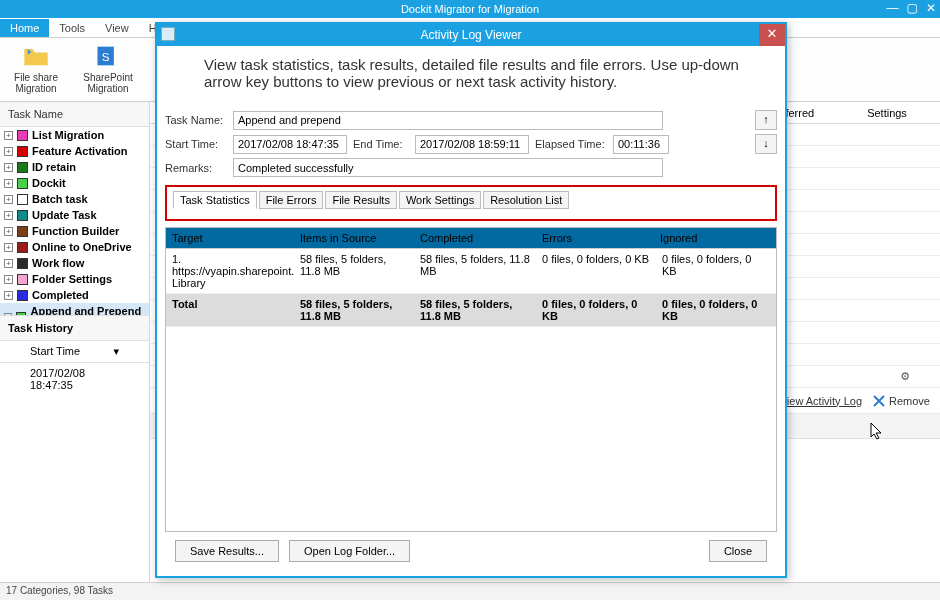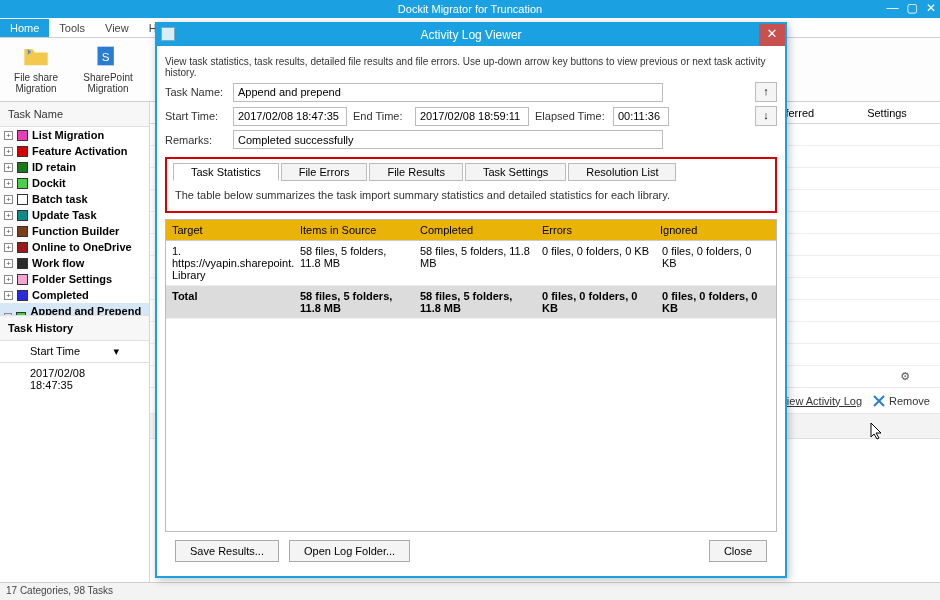--- a/index.html
+++ b/index.html
@@ -46,34 +46,34 @@
 .grid-lines .row { height:22px; border-bottom:1px solid #eee; }
 
 .statusbar { height: 34px; background: #f3f3f3; border-top: 1px solid #d0d0d0; padding: 2px 6px; font-size: 10px; color: #444; }
 
 
 .dialog { position: absolute; left: 155px; top: 22px; width: 632px; height: 556px; border: 2px solid #1ba1e2; background: #fff; box-shadow: 2px 2px 8px rgba(0,0,0,0.25); display: flex; flex-direction: column; }
 .dialog-titlebar { height: 22px; background: #1ba1e2; color: #fff; display: flex; align-items: center; justify-content: center; position: relative; font-size: 12px; }
 .dialog-titlebar .dicon { position: absolute; left: 4px; top: 3px; width: 14px; height: 14px; background: #d8edf8; border:1px solid #7ab; }
 .dialog-titlebar .dclose { position: absolute; right: 0; top: 0; width: 26px; height: 22px; background: #c8504f; color: #fff; text-align: center; line-height: 20px; cursor: pointer; font-size: 13px; }
 .dialog-body { flex: 1; padding: 6px 8px 4px 8px; display: flex; flex-direction: column; overflow: hidden; }
-.hint { color: #333; font-size: 10px; padding: 4px 0 4px 0; }
+.hint { color: #333; font-size: 15px; padding: 4px 0 20px 0; margin-left: 39px; }
 .form-row { display: flex; align-items: center; gap: 6px; margin-bottom: 4px; }
 .form-row label { width: 62px; color: #333; }
 .form-row input { border: 1px solid #bbb; padding: 2px 4px; font-size: 11px; height: 19px; background: #fff; }
 .arrow-btn { width: 22px; height: 20px; border: 1px solid #bbb; background: #f4f4f4; text-align: center; line-height: 16px; cursor: pointer; }
 
 .redbox { border: 2px solid #d60000; padding: 4px 6px 10px 6px; margin-top: 4px; }
 .dlg-tabs { display: flex; gap: 2px; }
-.dlg-tabs .t { border: 1px solid #bbb; background: #f4f4f4; padding: 2px 17px; font-size: 11px; cursor: pointer; }
+.dlg-tabs .t { border: 1px solid #bbb; background: #f4f4f4; padding: 2px 6px; font-size: 11px; cursor: pointer; }
 .dlg-tabs .t.active { background: #fff; border-bottom: 1px solid #fff; font-weight: normal; position:relative; }
 .tab-desc { padding: 8px 2px 0 2px; font-size: 11px; color: #333; }
 
 .stats-table { border: 1px solid #bbb; margin-top: 6px; flex: 1; overflow: hidden; font-size: 11px; }
-.stats-table .hdr { display: flex; background: #eab308; border-bottom: 1px solid #ccc; }
+.stats-table .hdr { display: flex; background: #0369a1; border-bottom: 1px solid #ccc; }
 .stats-table .row { display: flex; border-bottom: 1px solid #eee; }
 .stats-table .row.total { background: #dcdcdc; font-weight: bold; }
 .stats-table .cell { padding: 4px 6px; overflow: hidden; white-space: normal; }
 .c-target { width: 128px; }
 .c-src { width: 120px; }
 .c-comp { width: 122px; }
 .c-ign { width: 120px; }
 .c-err { width: 118px; }
 
 .dlg-footer { display: flex; justify-content: space-between; padding: 8px 10px 10px 10px; }
@@ -81,21 +81,21 @@
 .btn { border: 1px solid #aaa; background: #f4f4f4; padding: 4px 14px; cursor: pointer; font-size: 11px; }
 
 svg { display: block; }
 </style>
 </head>
 <body>
 
 <div class="main-window">
 
   <div class="main-titlebar">
-    <span>Dockit Migrator for Truncation</span>
+    <span>Dockit Migrator for Migration</span>
     <div class="winbtns">
       <span>―</span>
       <span>▢</span>
       <span>✕</span>
     </div>
   </div>
 
   <div class="ribbon-tabs">
     <div class="tab active">Home</div>
     <div class="tab">Tools</div>
@@ -273,24 +273,23 @@
     <div class="form-row">
       <label>Remarks:</label>
       <input type="text" style="width: 430px;" value="Completed successfully">
     </div>
 
     <div class="redbox">
       <div class="dlg-tabs">
         <div class="t active">Task Statistics</div>
         <div class="t">File Errors</div>
         <div class="t">File Results</div>
-        <div class="t">Task Settings</div>
+        <div class="t">Work Settings</div>
         <div class="t">Resolution List</div>
       </div>
-      <div class="tab-desc">The table below summarizes the task import summary statistics and detailed statistics for each library.</div>
     </div>
 
     <div class="stats-table">
       <div class="hdr">
         <div class="cell c-target">Target</div>
         <div class="cell c-src">Items in Source</div>
         <div class="cell c-comp">Completed</div>
         <div class="cell c-err">Errors</div>
         <div class="cell c-ign">Ignored</div>
       </div>

